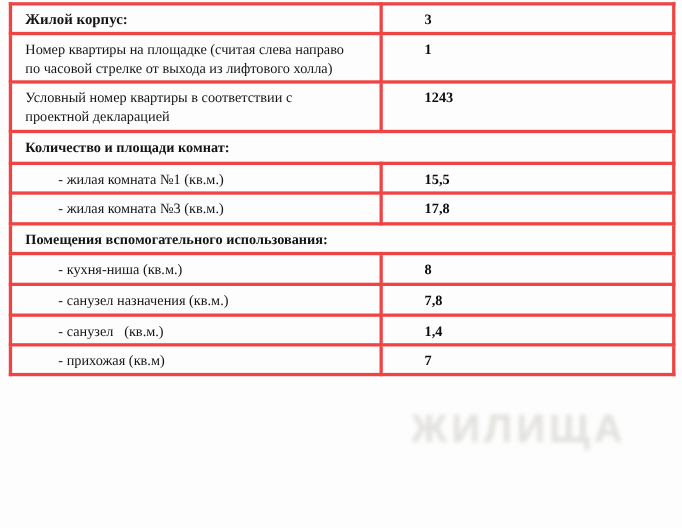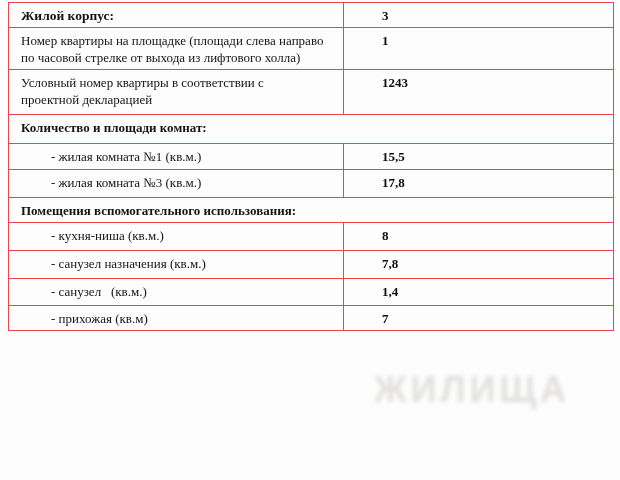--- a/index.html
+++ b/index.html
@@ -17,21 +17,21 @@
   }
   table.doc-table {
     position: absolute;
     left: 8px;
     top: 2px;
     width: 606px;
     border-collapse: collapse;
     table-layout: fixed;
   }
   table.doc-table td {
-    border: 1px solid #ef4444;
+    border: 3px solid #ef4444;
     vertical-align: top;
     font-size: 13px;
     line-height: 17px;
     background: #fdfdfd;
   }
   td.label-cell {
     width: 316px;
     padding: 4px 6px 3px 12px;
     white-space: pre-line;
   }
@@ -80,21 +80,21 @@
 
 <div class="watermark">ЖИЛИЩА</div>
 
 <table class="doc-table">
   <tbody>
       <tr style="height:23px">
     <td class="label-cell bold">Жилой корпус:</td>
     <td class="value-cell">3</td>
   </tr>
   <tr style="height:42px">
-    <td class="label-cell">Номер квартиры на площадке (площади слева направо
+    <td class="label-cell">Номер квартиры на площадке (считая слева направо
 по часовой стрелке от выхода из лифтового холла)</td>
     <td class="value-cell">1</td>
   </tr>
   <tr style="height:45px">
     <td class="label-cell">Условный номер квартиры в соответствии с
 проектной декларацией</td>
     <td class="value-cell">1243</td>
   </tr>
   <tr style="height:29px">
     <td class="section-cell" colspan="2">Количество и площади комнат:</td>

